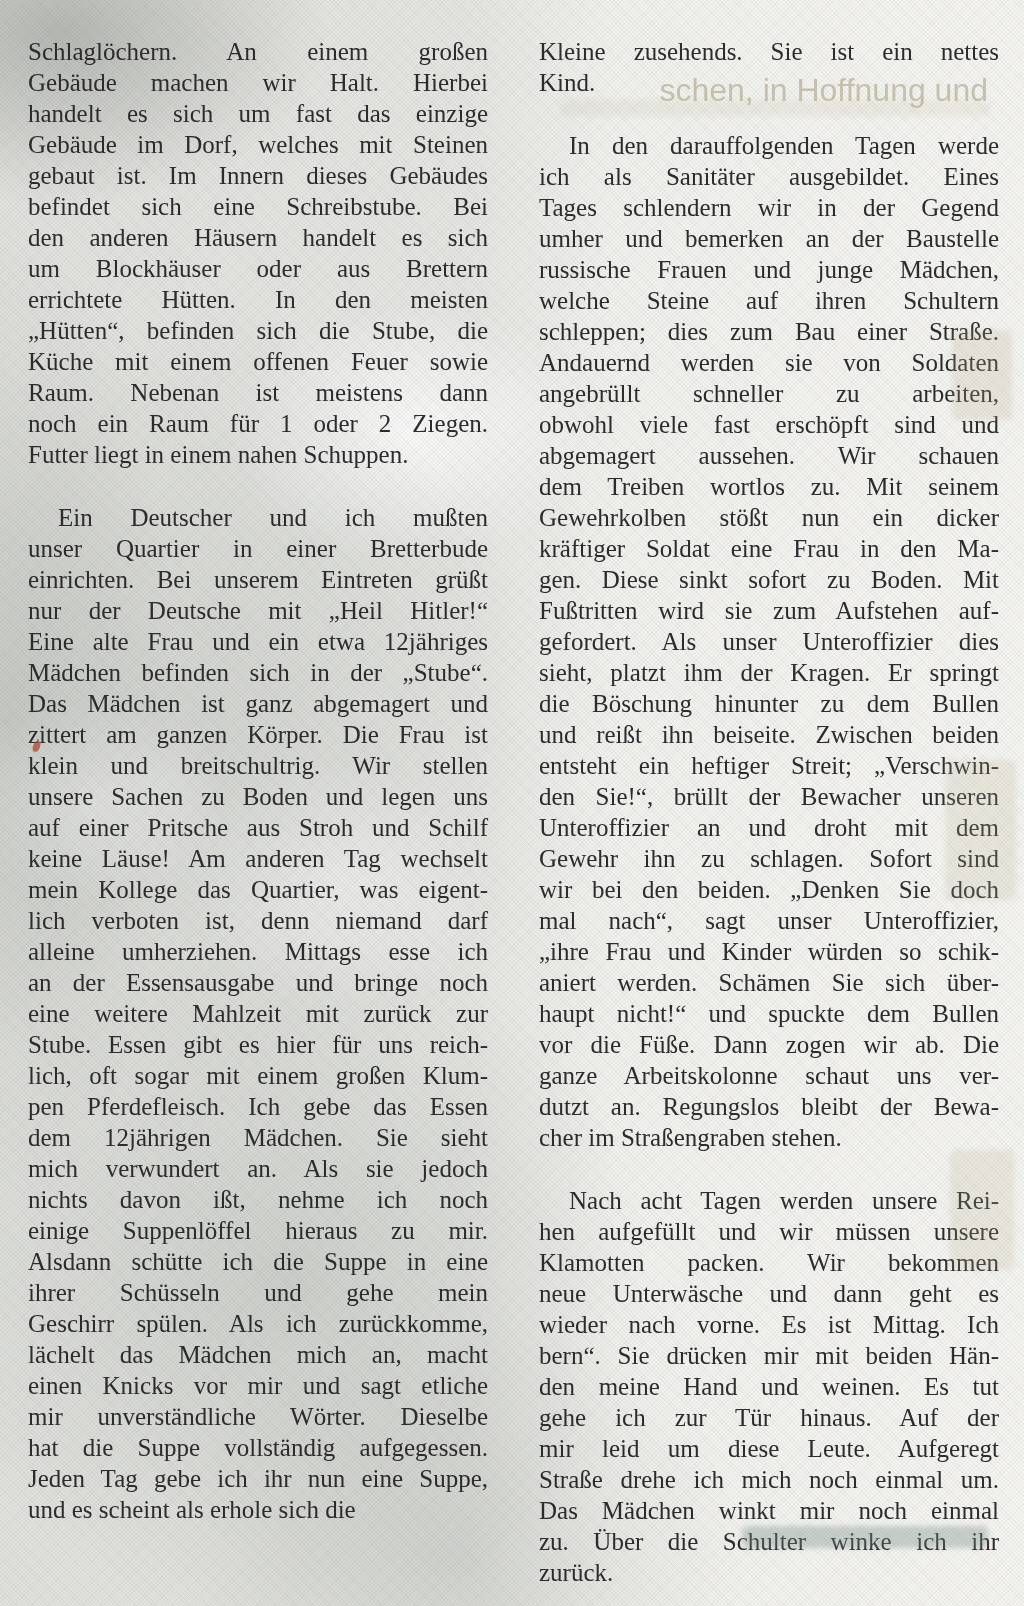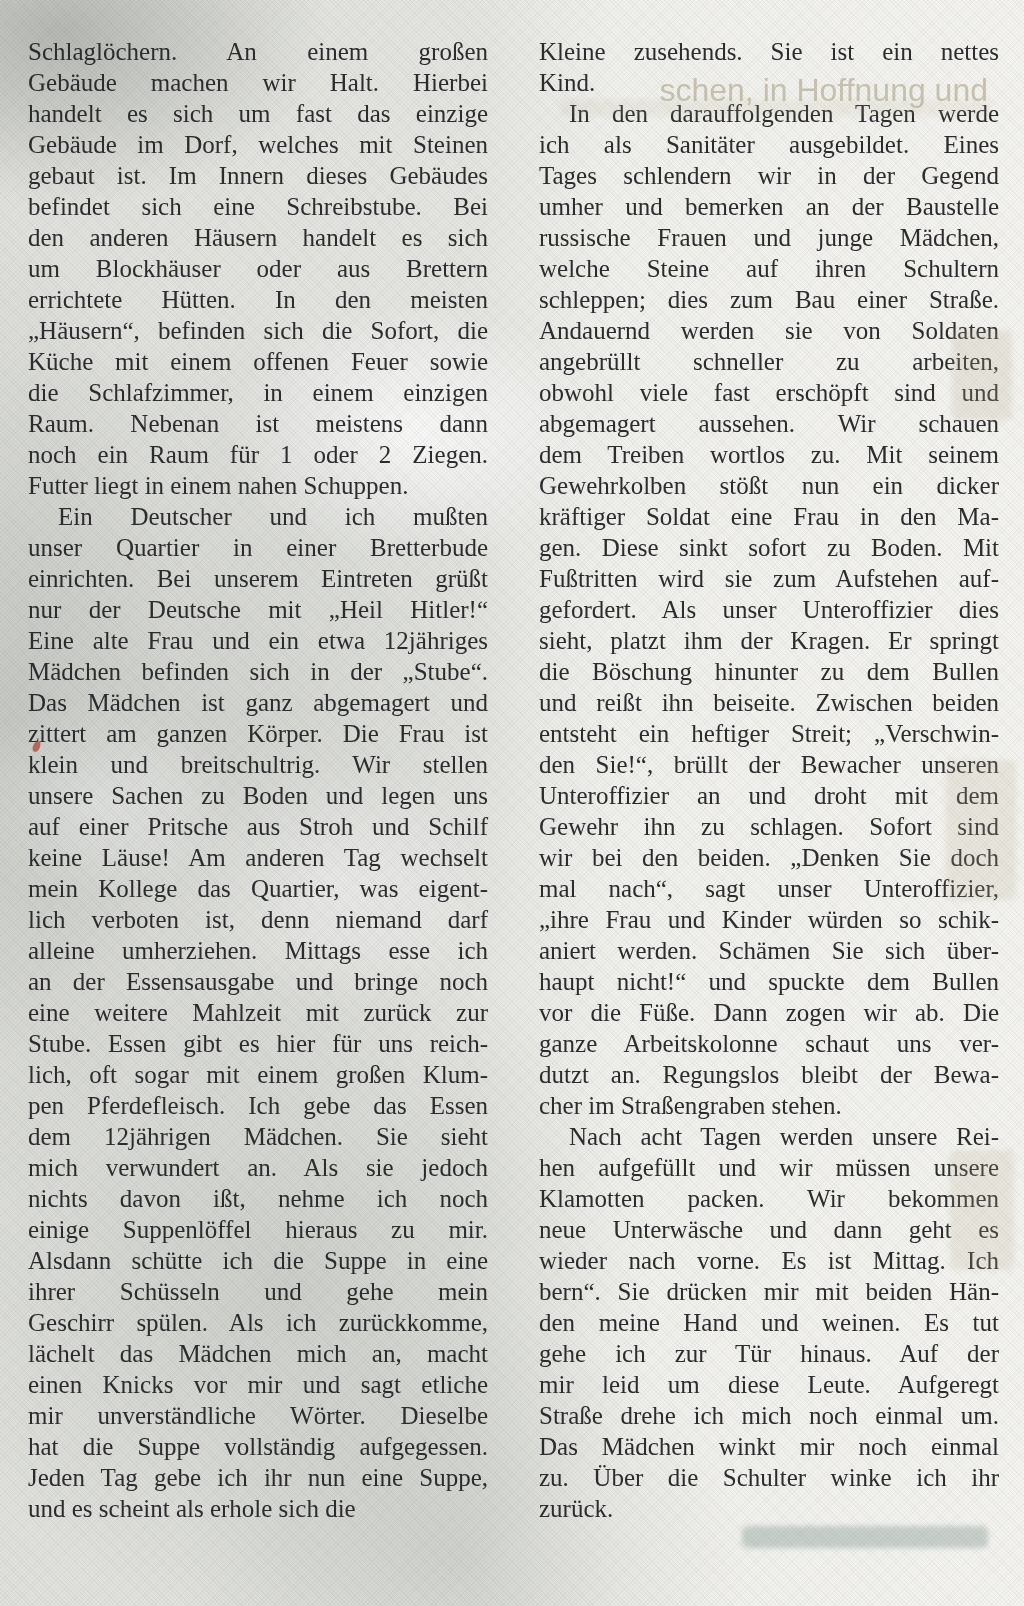--- a/index.html
+++ b/index.html
@@ -44,21 +44,21 @@
   .column-left  { left: 28px;  }
   .column-right { left: 539px; }
 
   .paragraph { margin: 0; }
   .line {
     text-align: justify;
     text-align-last: justify;
     white-space: nowrap;
   }
   .line.para-end { text-align-last: left; }
-  .line.indent { text-indent: 30px; }
+  .line.indent { text-indent: 30px; margin-top: 32px; }
 
   
   .bleed-top {
     position: absolute;
     top: 72px;
     right: 36px;
     font-family: Liberation Sans, sans-serif;
     font-size: 32px;
     color: rgba(165,153,124,0.55);
     filter: blur(0.6px);
@@ -97,23 +97,22 @@
       <div class="paragraph">
         <div class="line">Schlaglöchern. An einem großen</div>
         <div class="line">Gebäude machen wir Halt. Hierbei</div>
         <div class="line">handelt es sich um fast das einzige</div>
         <div class="line">Gebäude im Dorf, welches mit Steinen</div>
         <div class="line">gebaut ist. Im Innern dieses Gebäudes</div>
         <div class="line">befindet sich eine Schreibstube. Bei</div>
         <div class="line">den anderen Häusern handelt es sich</div>
         <div class="line">um Blockhäuser oder aus Brettern</div>
         <div class="line">errichtete Hütten. In den meisten</div>
-        <div class="line">„Häusern“, befinden sich die Sofort, die</div>
+        <div class="line">„Hütten“, befinden sich die Stube, die</div>
         <div class="line">Küche mit einem offenen Feuer sowie</div>
-        <div class="line">die Schlafzimmer, in einem einzigen</div>
         <div class="line">Raum. Nebenan ist meistens dann</div>
         <div class="line">noch ein Raum für 1 oder 2 Ziegen.</div>
         <div class="line para-end">Futter liegt in einem nahen Schuppen.</div>
       </div>
       <div class="paragraph">
         <div class="line indent">Ein Deutscher und ich mußten</div>
         <div class="line">unser Quartier in einer Bretterbude</div>
         <div class="line">einrichten. Bei unserem Eintreten grüßt</div>
         <div class="line">nur der Deutsche mit „Heil Hitler!“</div>
         <div class="line">Eine alte Frau und ein etwa 12jähriges</div>

